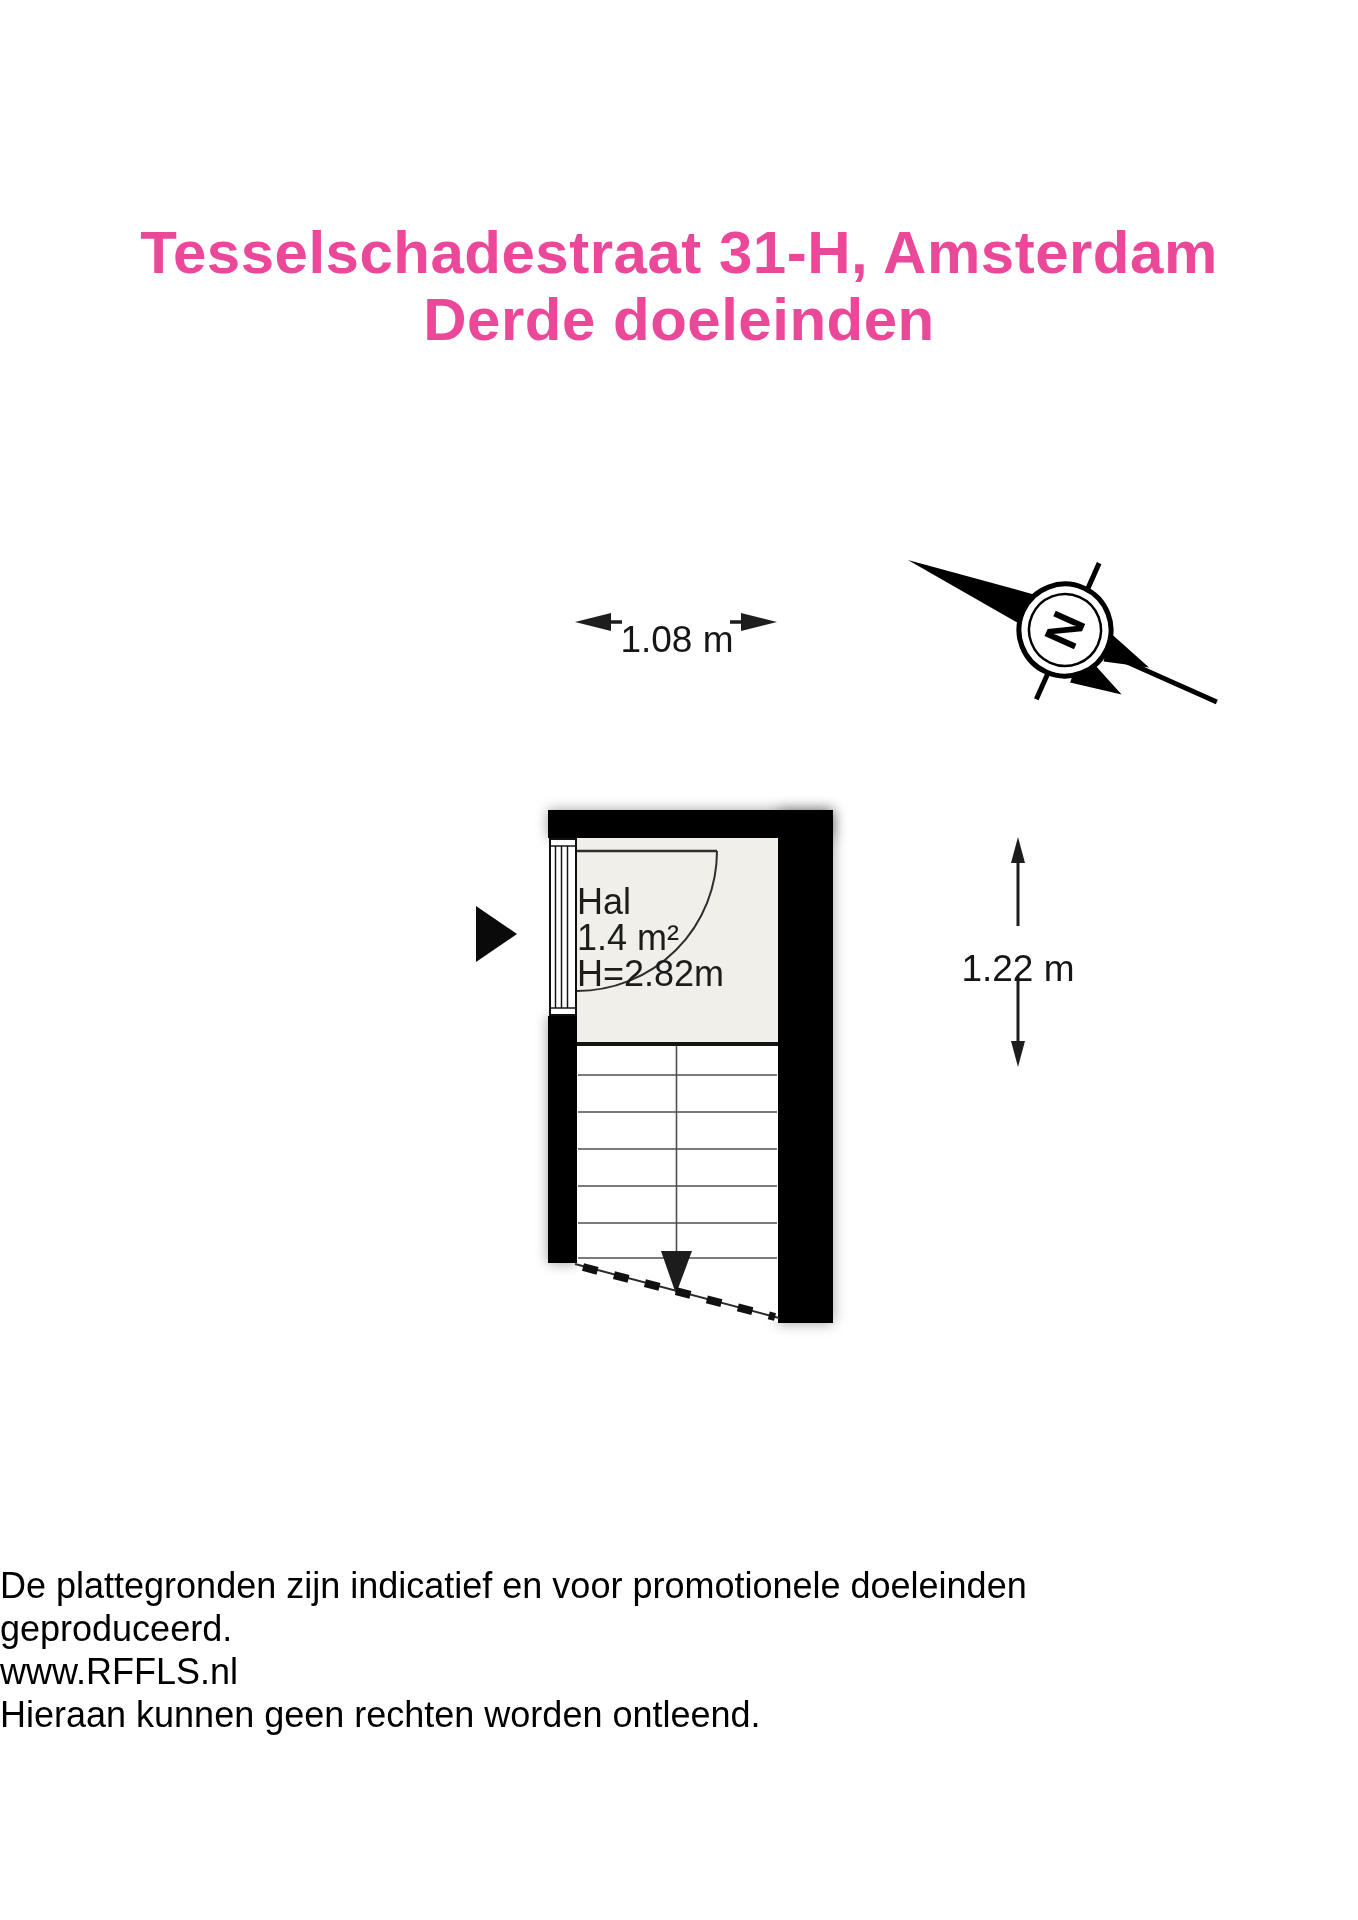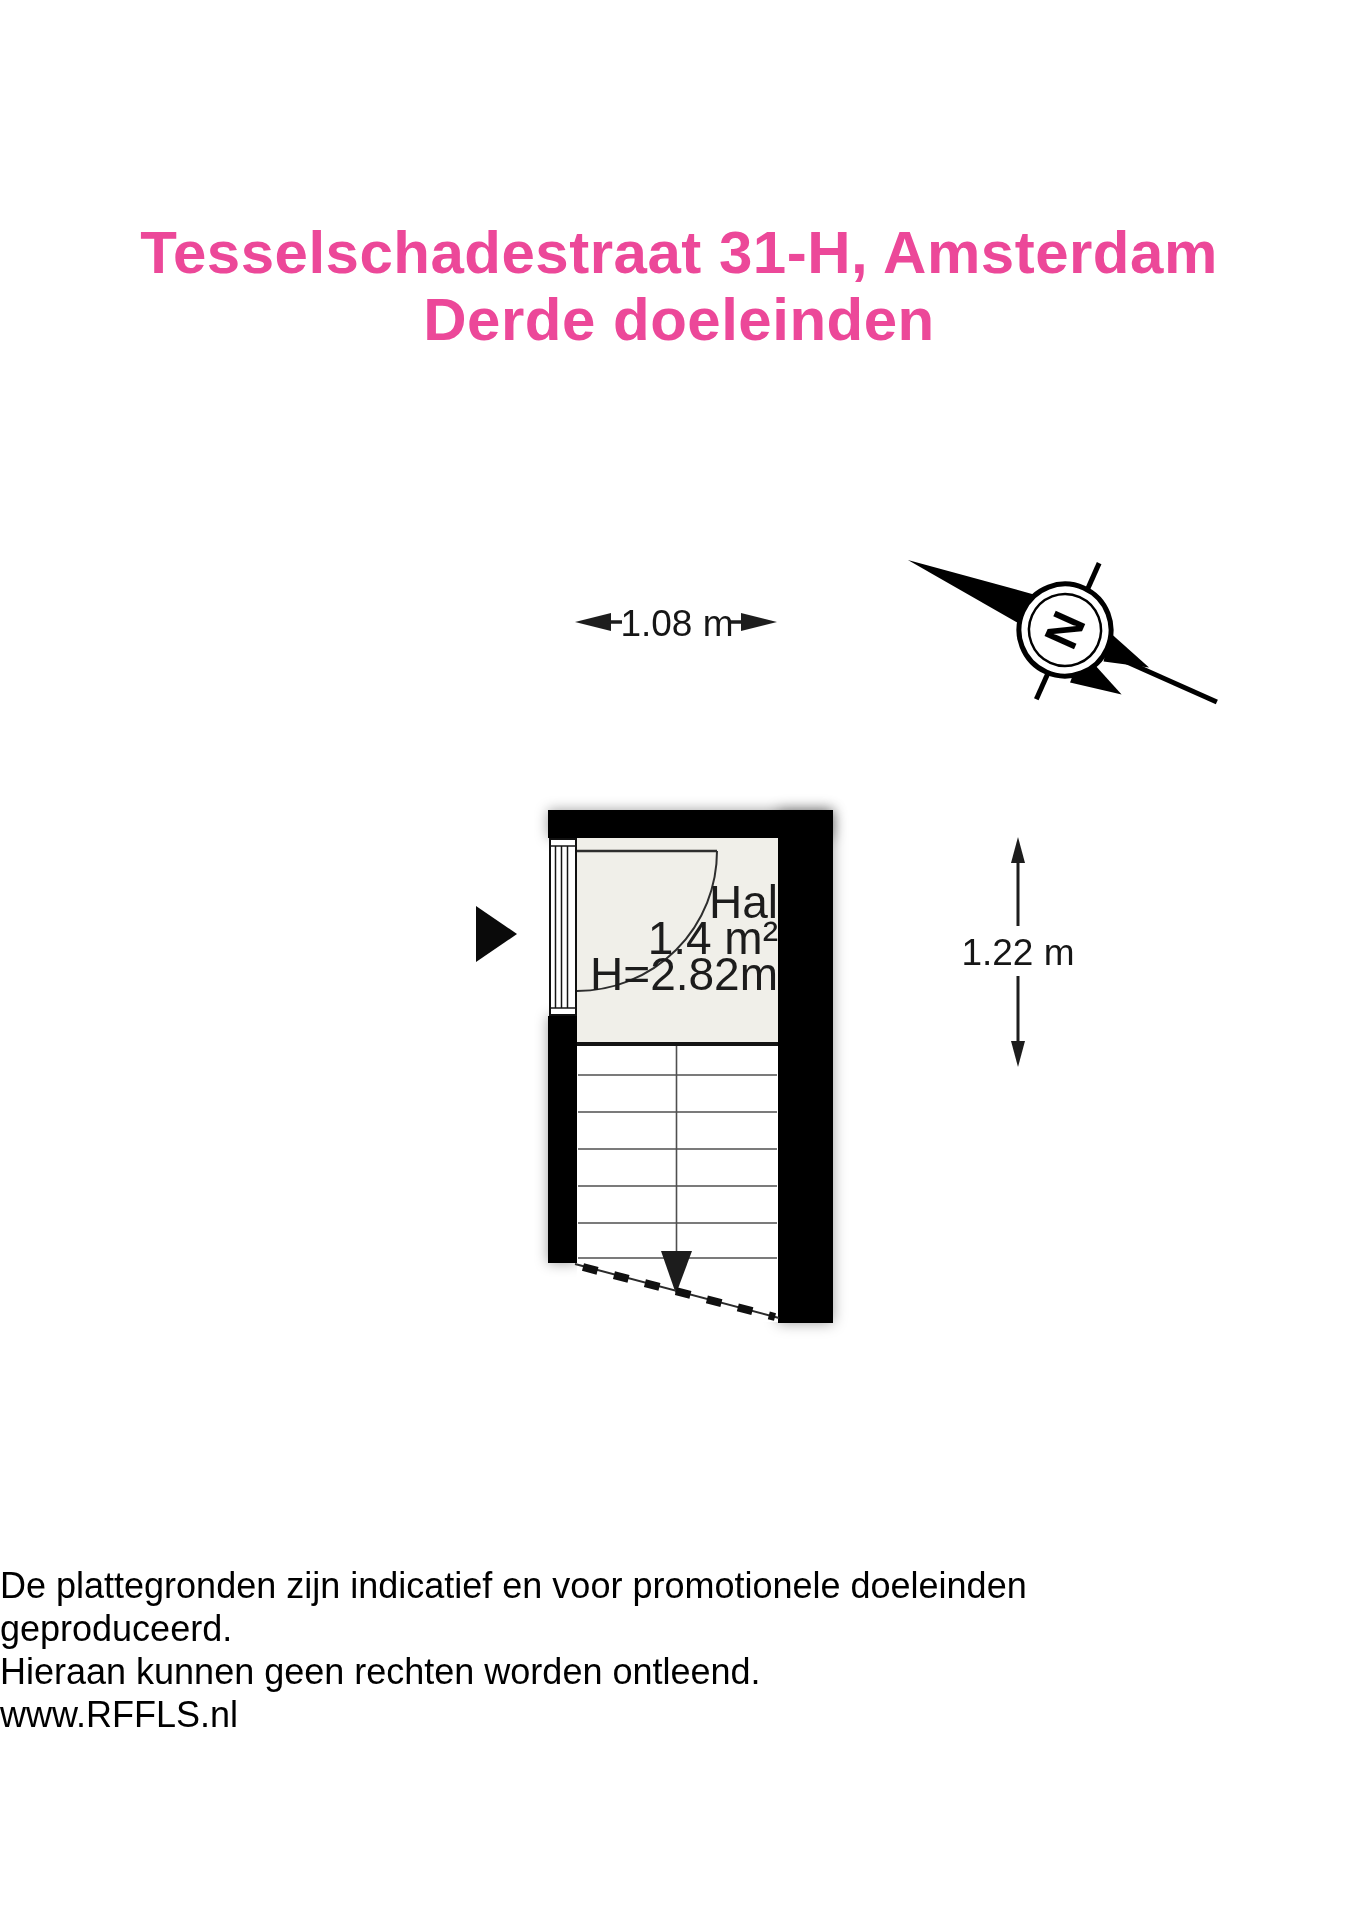--- a/index.html
+++ b/index.html
@@ -9,33 +9,33 @@
   }
   .abs{position:absolute;}
   
   .title{
     left:0;top:219px;width:1358px;text-align:center;
     font-size:60px;font-weight:bold;line-height:67px;color:#ec4899;
     letter-spacing:0.5px;
   }
   
   .dimtext{
-    font-size:37px;line-height:44px;color:#161616;text-align:center;
+    font-size:37px;line-height:44px;color:#161616;text-align:center;margin-top:16px;
   }
   
   .wall{background:#000;box-shadow:0 0 13px rgba(0,0,0,0.38);}
   .room{background:#f0efe9;}
   .stairs{background:#ffffff;}
   .window{
     background:#ffffff;border:2px solid #101010;box-sizing:border-box;
   }
   
   .roomlabel{
-    left:577px;top:884px;width:201px;text-align:right;
-    font-size:46px;line-height:36px;color:#1c1c1c;
+    left:577px;top:884px;width:201px;text-align:left;
+    font-size:36px;line-height:36px;color:#1c1c1c;
   }
   
   .footer{
     left:0;top:1564px;width:1200px;text-align:left;
     font-size:36px;line-height:43px;color:#000;
   }
   svg.layer{left:0;top:0;width:1358px;height:1920px;pointer-events:none;}
 </style>
 </head>
 <body>
@@ -123,15 +123,15 @@
 <div class="abs dimtext" style="left:938px;top:931px;width:160px;">1.22 m</div>
 
 <div class="abs roomlabel">
   <div>Hal</div>
   <div>1.4 m²</div>
   <div>H=2.82m</div>
 </div>
 
 <div class="abs footer">
   <div>De plattegronden zijn indicatief en voor promotionele doeleinden geproduceerd.</div>
+  <div>www.RFFLS.nl</div>
   <div>Hieraan kunnen geen rechten worden ontleend.</div>
-  <div>www.RFFLS.nl</div>
 </div>
 
 </body></html>

